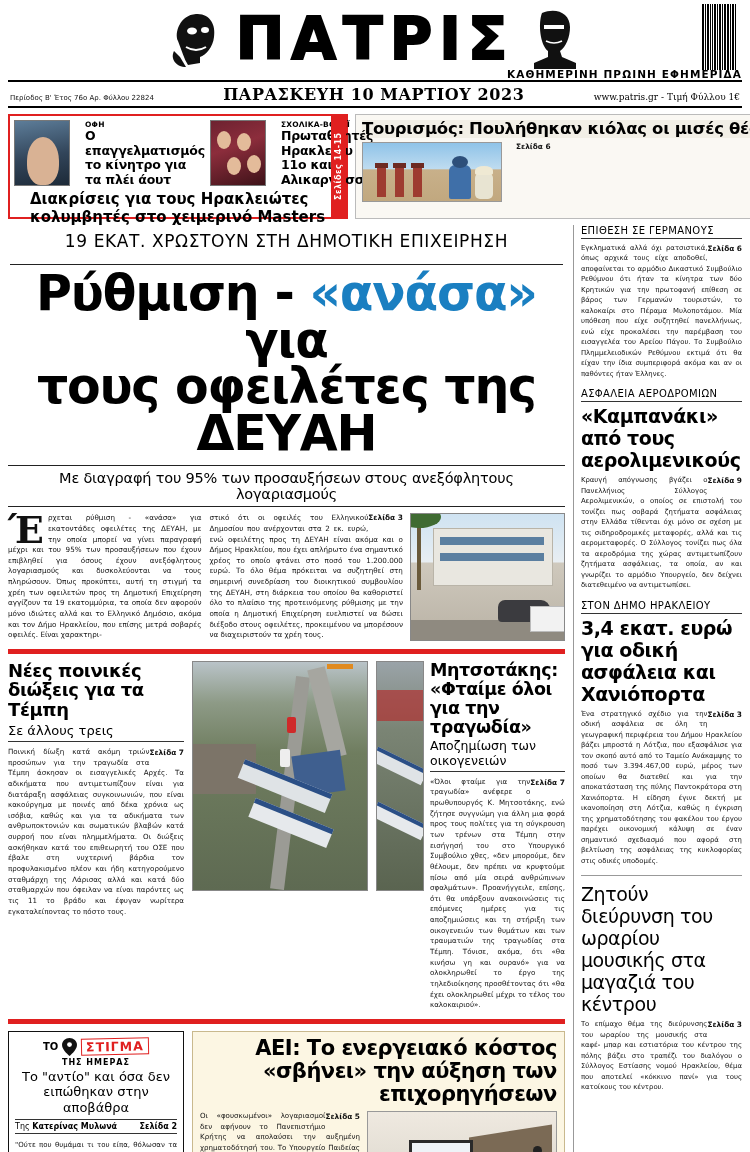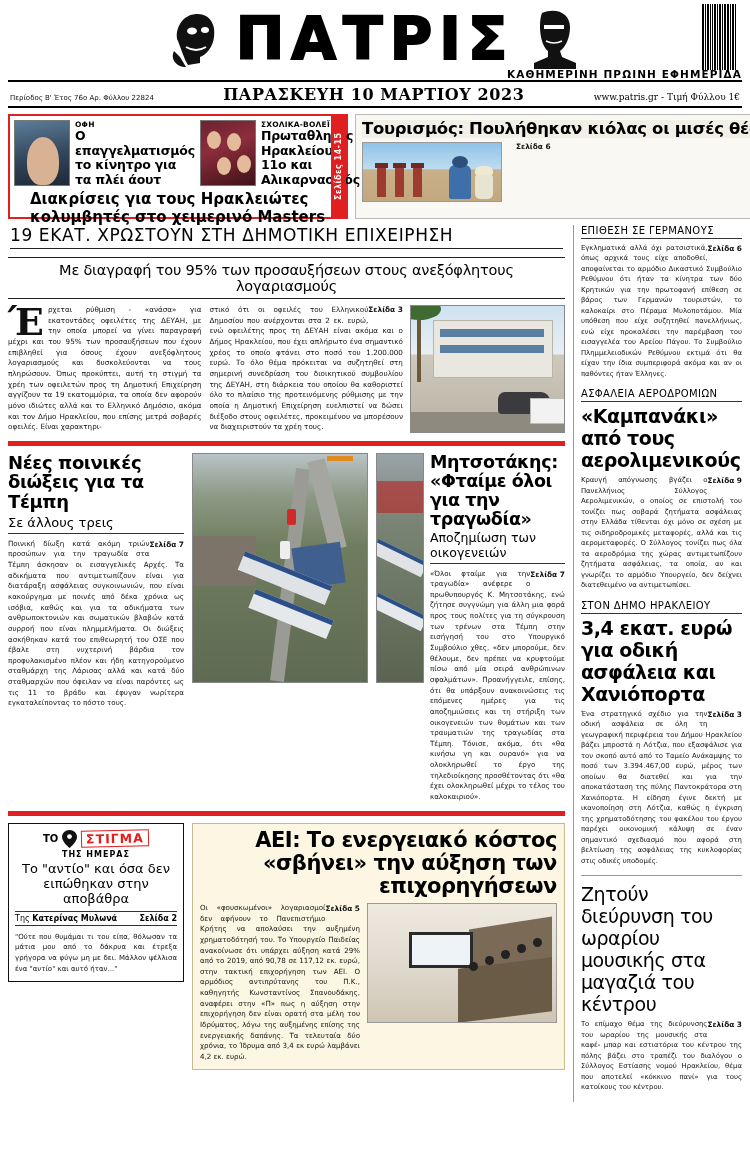--- a/index.html
+++ b/index.html
@@ -48,21 +48,21 @@
     font-size:9px;
   }
   .dl-left { font-size:7px; color:#111; }
   .dl-center { font-size:16px; font-weight:bold; letter-spacing:.6px; font-family:"DejaVu Serif","Liberation Serif",serif; }
   .dl-right { font-size:9px; font-family:"DejaVu Serif","Liberation Serif",serif; }
 
   
   .topstrip { display:flex; gap:7px; margin-top:6px; height:105px; }
   .sportbox { width:340px; border:2px solid #e02020; background:#fff; display:flex; flex-direction:column; position:relative; }
   .sportbox-rows { display:flex; flex:1; padding:4px 4px 0 4px; gap:5px; }
-  .sp-cell { display:flex; gap:5px; flex:1;justify-content:center; }
+  .sp-cell { display:flex; gap:15px; flex:1;justify-content:center; }
   .sp-photo { width:56px; height:66px; background:#4a6a86; border:1px solid #777; flex-shrink:0; position:relative; overflow:hidden;}
   .sp-photo.p1 { background:linear-gradient(170deg,#5d7d99 0%,#32455a 55%,#1d2a38 100%); }
   .sp-photo.p1::after{content:"";position:absolute;left:12px;top:16px;width:32px;height:48px;border-radius:50% 50% 42% 42%;background:#d9b294;}
   .sp-photo.p2 { background:linear-gradient(160deg,#6d2230 0%,#8c2d3c 40%,#3d1218 100%); }
   .sp-photo.p2::after{content:"";position:absolute;left:6px;top:10px;width:14px;height:18px;border-radius:50%;background:#e3bb9a;box-shadow:20px 2px 0 #e3bb9a, 10px 26px 0 #e3bb9a, 30px 24px 0 #e3bb9a;}
   .sp-txt { flex:1; min-width:0; }
   .sp-kicker { font-size:7.5px; font-weight:bold; letter-spacing:.2px; }
   .sp-head { font-size:12.5px; font-weight:bold; line-height:1.16; letter-spacing:-.2px; }
   .sp-foot { font-size:15px; font-weight:bold; padding:3px 4px 2px 20px; border-top:0; }
   .sp-pages {
@@ -86,22 +86,22 @@
   .tour-text { font-size:7.2px; line-height:1.42; text-align:justify; color:#111; }
   .tour-text b.page { font-weight:bold; float:right; font-size:7.4px; }
 
   
   .grid { display:flex; gap:8px; margin-top:6px; }
   .col-main { width:560px; }
   .col-side { width:170px; border-left:1px solid #999; padding-left:7px; }
 
   
   .lead-kicker {
-    font-size:17px; letter-spacing:.6px; font-weight:500;
-    border-bottom:1.5px solid #222; padding-bottom:3px; margin:0 2px;
+    text-align:center; font-size:17px; letter-spacing:.6px; font-weight:500;
+    border-bottom:1.5px solid #222; padding-bottom:13px; margin:6px 2px;
   }
   .lead-head {
     font-weight:bold; font-size:49px; line-height:.95; letter-spacing:-1.2px;
     text-align:center; margin-top:5px;
     font-family:"DejaVu Sans","Liberation Sans",sans-serif;
   }
   .lead-head .hl { color:#1a7fc1; }
   .lead-sub {
     border-top:1.5px solid #222; border-bottom:1.5px solid #222;
     margin-top:8px; padding:4px 2px;
@@ -292,20 +292,24 @@
       </div>
     </div>
   </div>
 
   <div class="grid">
 
     <div class="col-main">
 
       <div>
         <div class="lead-kicker">19 ΕΚΑΤ. ΧΡΩΣΤΟΥΝ ΣΤΗ ΔΗΜΟΤΙΚΗ ΕΠΙΧΕΙΡΗΣΗ</div>
+        <div class="lead-head">
+          <span>Ρύθμιση - </span><span class="hl">«ανάσα»</span><span> για</span><br>
+          <span>τους οφειλέτες της ΔΕΥΑΗ</span>
+        </div>
         <div class="lead-sub">Με διαγραφή του 95% των προσαυξήσεων στους ανεξόφλητους λογαριασμούς</div>
 
         <div class="lead-body">
           <div class="lead-cols">
             <div class="lead-col">
               <span class="dropcap">Έ</span><span>ρχεται ρύθμιση - «ανάσα» για εκατοντάδες οφειλέτες της ΔΕΥΑΗ, με την οποία μπορεί να γίνει παραγραφή μέχρι και του 95% των προσαυξήσεων που έχουν επιβληθεί για όσους έχουν ανεξόφλητους λογαριασμούς και δυσκολεύονται να τους πληρώσουν. Όπως προκύπτει, αυτή τη στιγμή τα χρέη των οφειλετών προς τη Δημοτική Επιχείρηση αγγίζουν τα 19 εκατομμύρια, τα οποία δεν αφορούν μόνο ιδιώτες αλλά και το Ελληνικό Δημόσιο, ακόμα και τον Δήμο Ηρακλείου, που επίσης μετρά σοβαρές οφειλές. Είναι χαρακτηρι-</span>
             </div>
             <div class="lead-col">
               <b class="page-ref">Σελίδα 3</b>
               <span>στικό ότι οι οφειλές του Ελληνικού Δημοσίου που ανέρχονται στα 2 εκ. ευρώ, ενώ οφειλέτης προς τη ΔΕΥΑΗ είναι ακόμα και ο Δήμος Ηρακλείου, που έχει απλήρωτο ένα σημαντικό χρέος το οποίο φτάνει στο ποσό του 1.200.000 ευρώ. Το όλο θέμα πρόκειται να συζητηθεί στη σημερινή συνεδρίαση του διοικητικού συμβουλίου της ΔΕΥΑΗ, στη διάρκεια του οποίου θα καθοριστεί όλο το πλαίσιο της προτεινόμενης ρύθμισης με την οποία η Δημοτική Επιχείρηση ευελπιστεί να δώσει διέξοδο στους οφειλέτες, προκειμένου να μπορέσουν να διαχειριστούν τα χρέη τους.</span>

